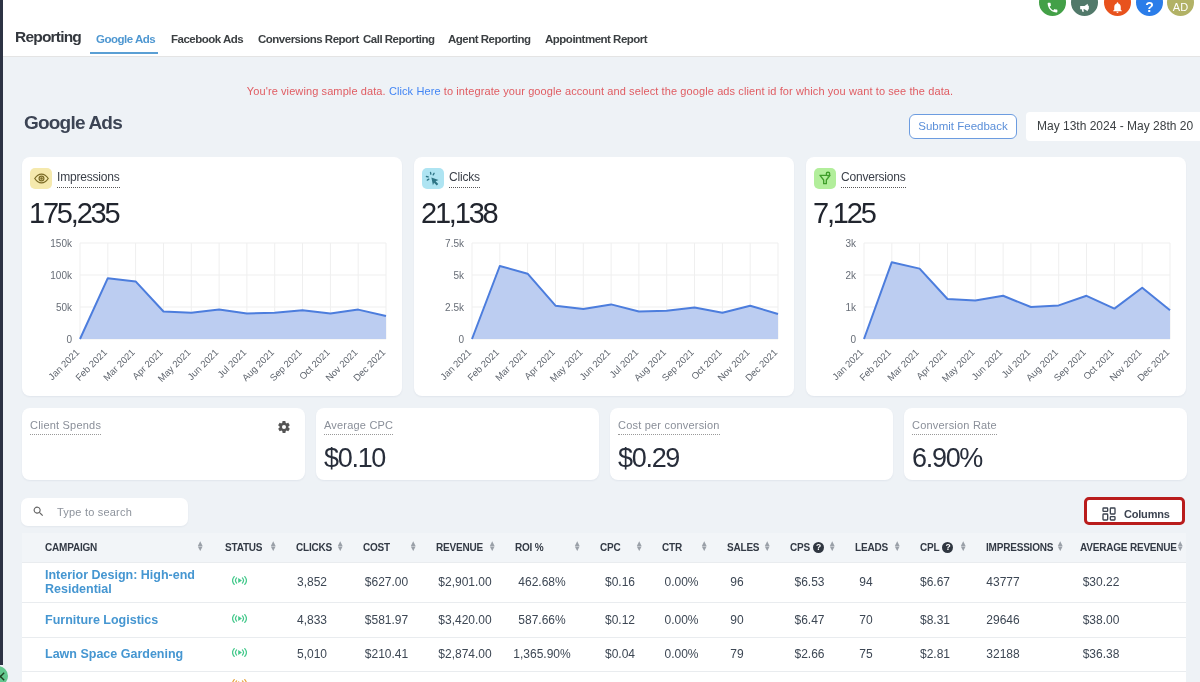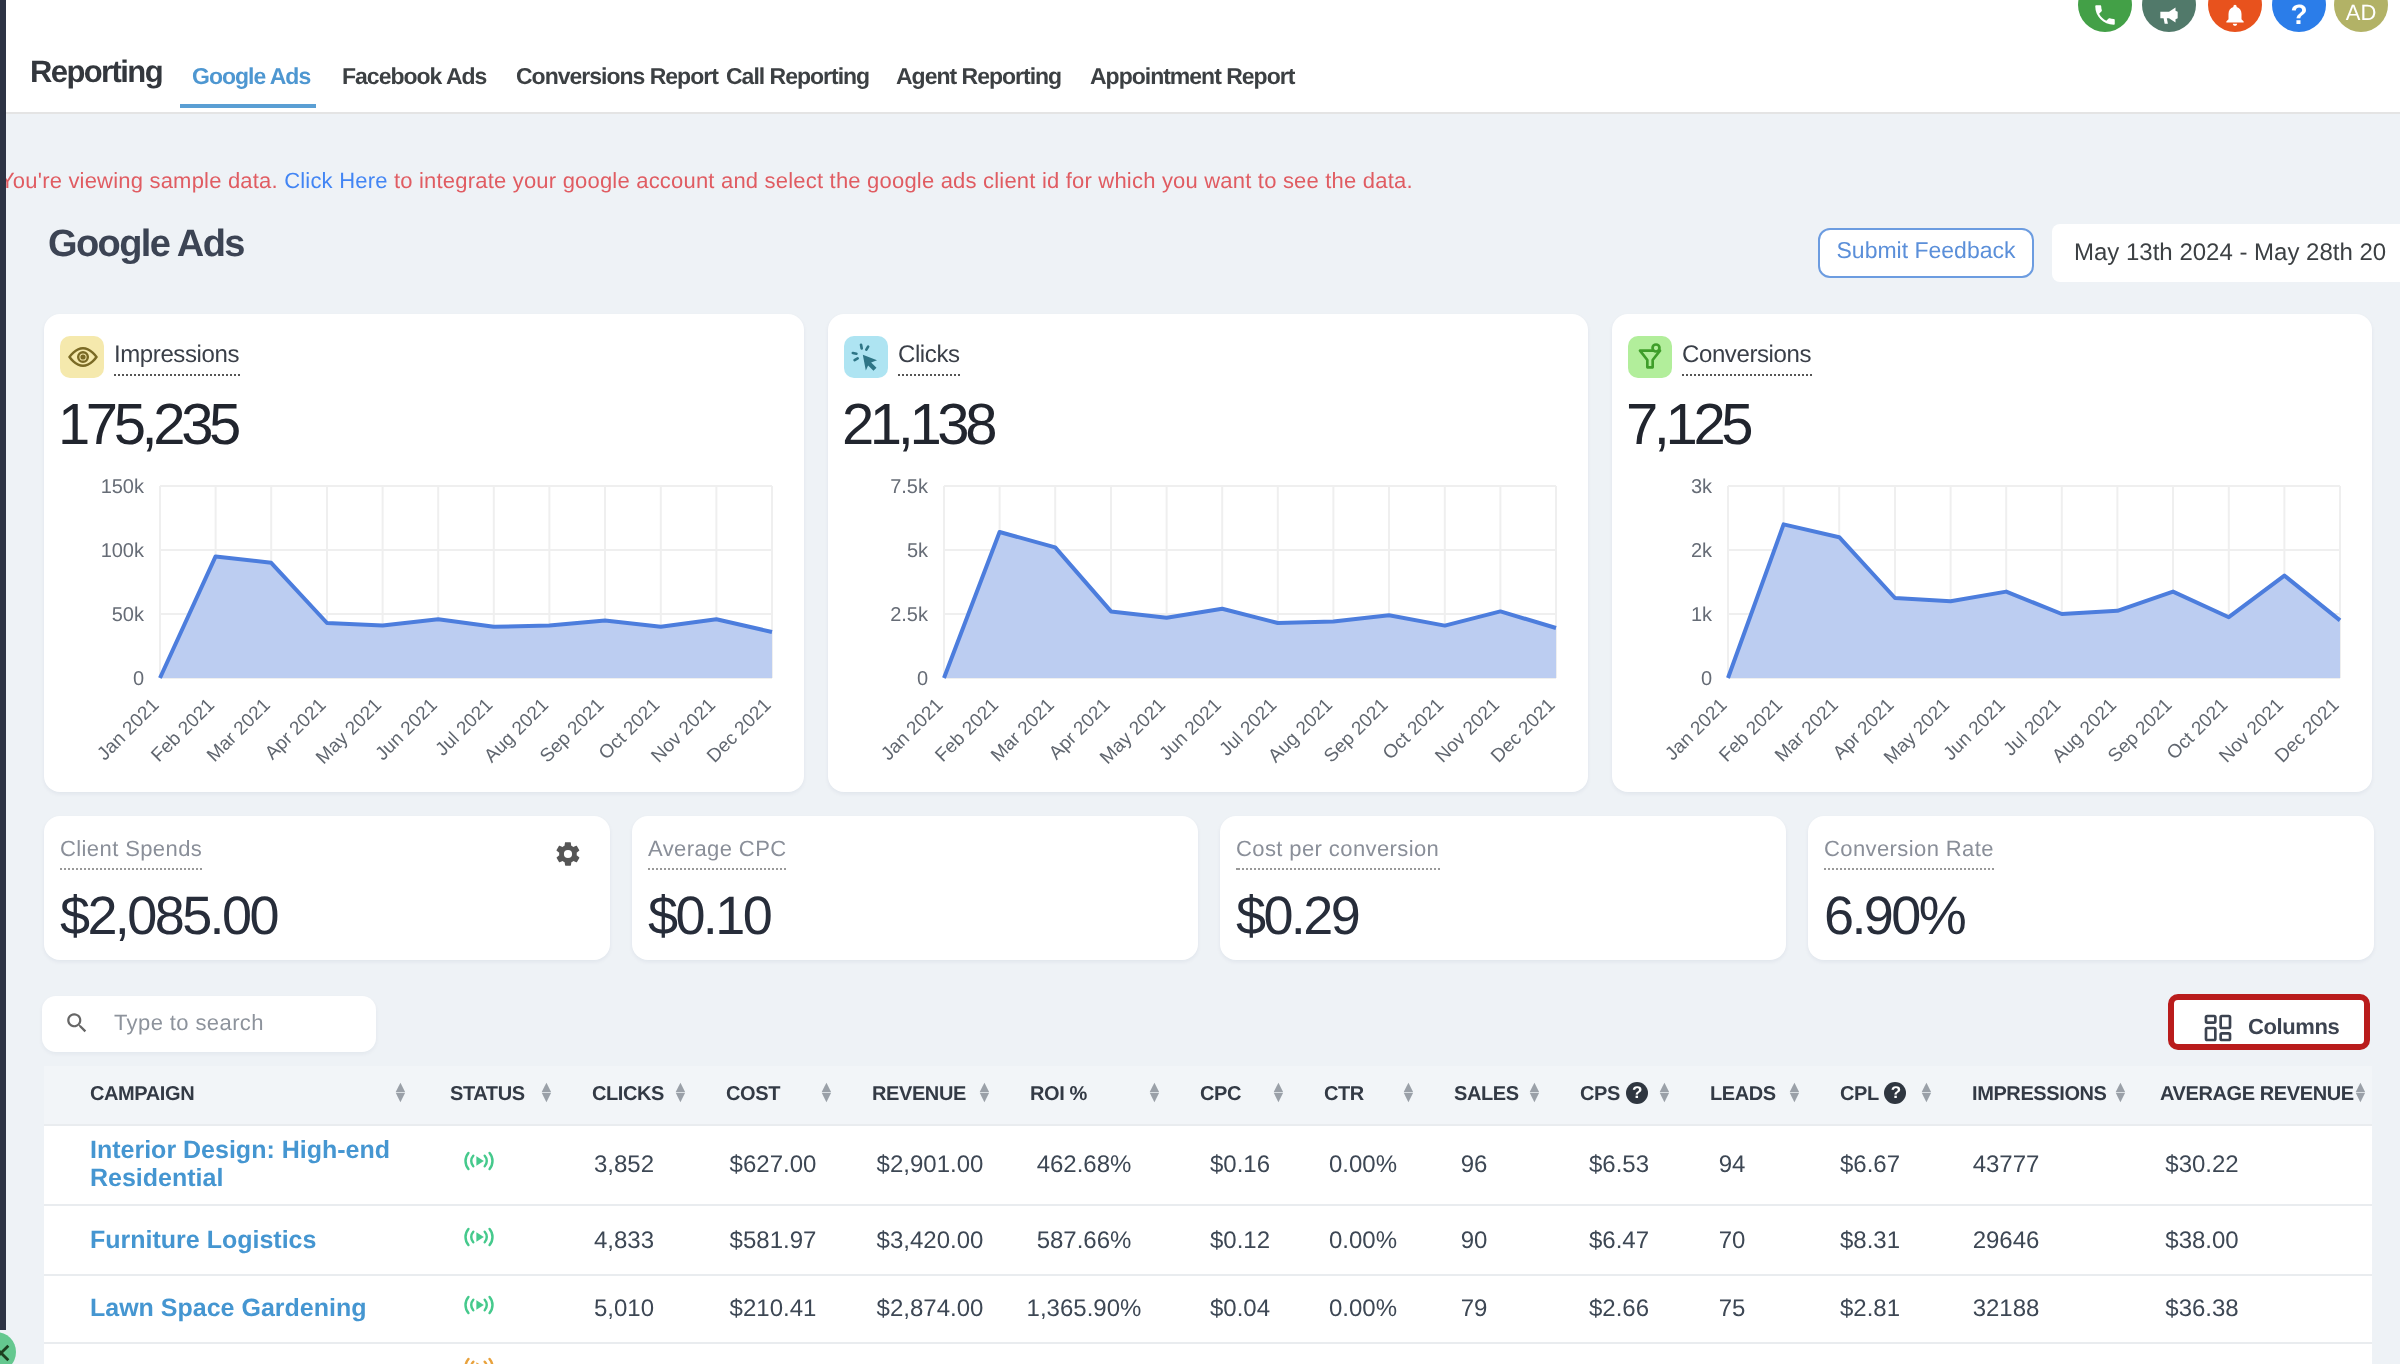--- a/index.html
+++ b/index.html
@@ -3,21 +3,21 @@
 <style>
 *{margin:0;padding:0;box-sizing:border-box;}
 body{width:1200px;height:682px;font-family:"Liberation Sans",sans-serif;background:#eef2f6;overflow:hidden;position:relative;}
 .hdr{position:absolute;left:0;top:0;width:1200px;height:57px;background:#fff;border-bottom:1px solid #e4e4e4;}
 .sliver{position:absolute;left:0;top:0;width:3px;height:665px;background:#2d3344;z-index:50;}
 .rep{position:absolute;left:15px;top:28px;font-size:15.5px;font-weight:bold;color:#33373d;letter-spacing:-0.8px;}
 .tab{position:absolute;top:33px;white-space:nowrap;font-size:11.5px;color:#3c4043;font-weight:bold;letter-spacing:-0.5px;}
 .tab.act{color:#4e97d1;}
 .underline{position:absolute;left:90px;top:52px;width:68px;height:2px;background:#5a9fd4;}
 .circ{position:absolute;top:-11px;width:27px;height:27px;border-radius:50%;display:flex;align-items:center;justify-content:center;z-index:60;}
-.banner{position:absolute;left:0;top:85px;width:1200px;text-align:left;font-size:11px;letter-spacing:0.1px;color:#e05c62;}
+.banner{position:absolute;left:0;top:85px;width:1200px;text-align:center;font-size:11px;letter-spacing:0.1px;color:#e05c62;}
 .banner a{color:#4285f4;text-decoration:none;}
 .h1{position:absolute;left:24px;top:112px;font-size:19px;font-weight:bold;color:#3c4454;letter-spacing:-0.8px;}
 .fbbtn{position:absolute;left:909px;top:114px;width:108px;height:25px;border:1px solid #6c9ce0;border-radius:6px;background:#fff;color:#5b8fd9;font-size:11.5px;text-align:center;line-height:23px;}
 .datebox{position:absolute;left:1026px;top:112px;width:174px;height:29px;background:#fff;border-radius:4px 0 0 4px;font-size:12px;color:#3c4043;line-height:29px;padding-left:11px;white-space:nowrap;overflow:hidden;}
 .card{position:absolute;background:#fff;border-radius:8px;box-shadow:0 1px 2px rgba(20,40,80,.06);}
 .cc{width:380px;height:239px;top:157px;}
 .ic{position:absolute;left:8px;top:11px;width:22px;height:21px;border-radius:5px;display:flex;align-items:center;justify-content:center;}
 .clab{position:absolute;left:35px;top:13px;font-size:12px;letter-spacing:-0.2px;color:#3a3f48;border-bottom:1px dotted #555;padding-bottom:3px;}
 .cnum{position:absolute;left:7px;top:40px;font-size:29px;color:#21252e;letter-spacing:-2.2px;}
 .sc{height:72px;top:408px;}
@@ -223,21 +223,20 @@
 <text x="224.9" y="196.0" text-anchor="end" font-size="9.5" fill="#60666f" transform="rotate(-45 224.9 196.0)">Jul 2021</text>
 <text x="252.7" y="196.0" text-anchor="end" font-size="9.5" fill="#60666f" transform="rotate(-45 252.7 196.0)">Aug 2021</text>
 <text x="280.5" y="196.0" text-anchor="end" font-size="9.5" fill="#60666f" transform="rotate(-45 280.5 196.0)">Sep 2021</text>
 <text x="308.4" y="196.0" text-anchor="end" font-size="9.5" fill="#60666f" transform="rotate(-45 308.4 196.0)">Oct 2021</text>
 <text x="336.2" y="196.0" text-anchor="end" font-size="9.5" fill="#60666f" transform="rotate(-45 336.2 196.0)">Nov 2021</text>
 <text x="364.0" y="196.0" text-anchor="end" font-size="9.5" fill="#60666f" transform="rotate(-45 364.0 196.0)">Dec 2021</text>
 </svg>
 </div>
 <div class="card sc" style="left:22px;width:283px;">
   <div class="slab">Client Spends</div>
-    <div class="snum">$2,085.00</div>
   <svg width="14" height="14" viewBox="0 0 24 24" fill="#555" style="position:absolute;right:14px;top:12px">
       <path d="M19.4 13c0-.3.1-.6.1-1s0-.7-.1-1l2.1-1.7c.2-.2.3-.5.1-.7l-2-3.5c-.1-.2-.4-.3-.6-.2l-2.5 1a7 7 0 0 0-1.7-1l-.4-2.6c0-.3-.3-.4-.5-.4h-4c-.2 0-.5.1-.5.4l-.4 2.6c-.6.3-1.2.6-1.7 1l-2.5-1c-.2-.1-.5 0-.6.2l-2 3.5c-.1.2-.1.5.1.7L4.5 11c0 .3-.1.6-.1 1s0 .7.1 1l-2.1 1.7c-.2.2-.3.5-.1.7l2 3.5c.1.2.4.3.6.2l2.5-1c.5.4 1.1.7 1.7 1l.4 2.6c0 .3.3.4.5.4h4c.2 0 .5-.1.5-.4l.4-2.6c.6-.3 1.2-.6 1.7-1l2.5 1c.2.1.5 0 .6-.2l2-3.5c.1-.2.1-.5-.1-.7L19.4 13zM12 15.5a3.5 3.5 0 1 1 0-7 3.5 3.5 0 0 1 0 7z"></path>
     </svg>
 </div>
 <div class="card sc" style="left:316px;width:283px;">
   <div class="slab">Average CPC</div>
     <div class="snum">$0.10</div>
 </div>
 <div class="card sc" style="left:610px;width:283px;">
   <div class="slab">Cost per conversion</div>

